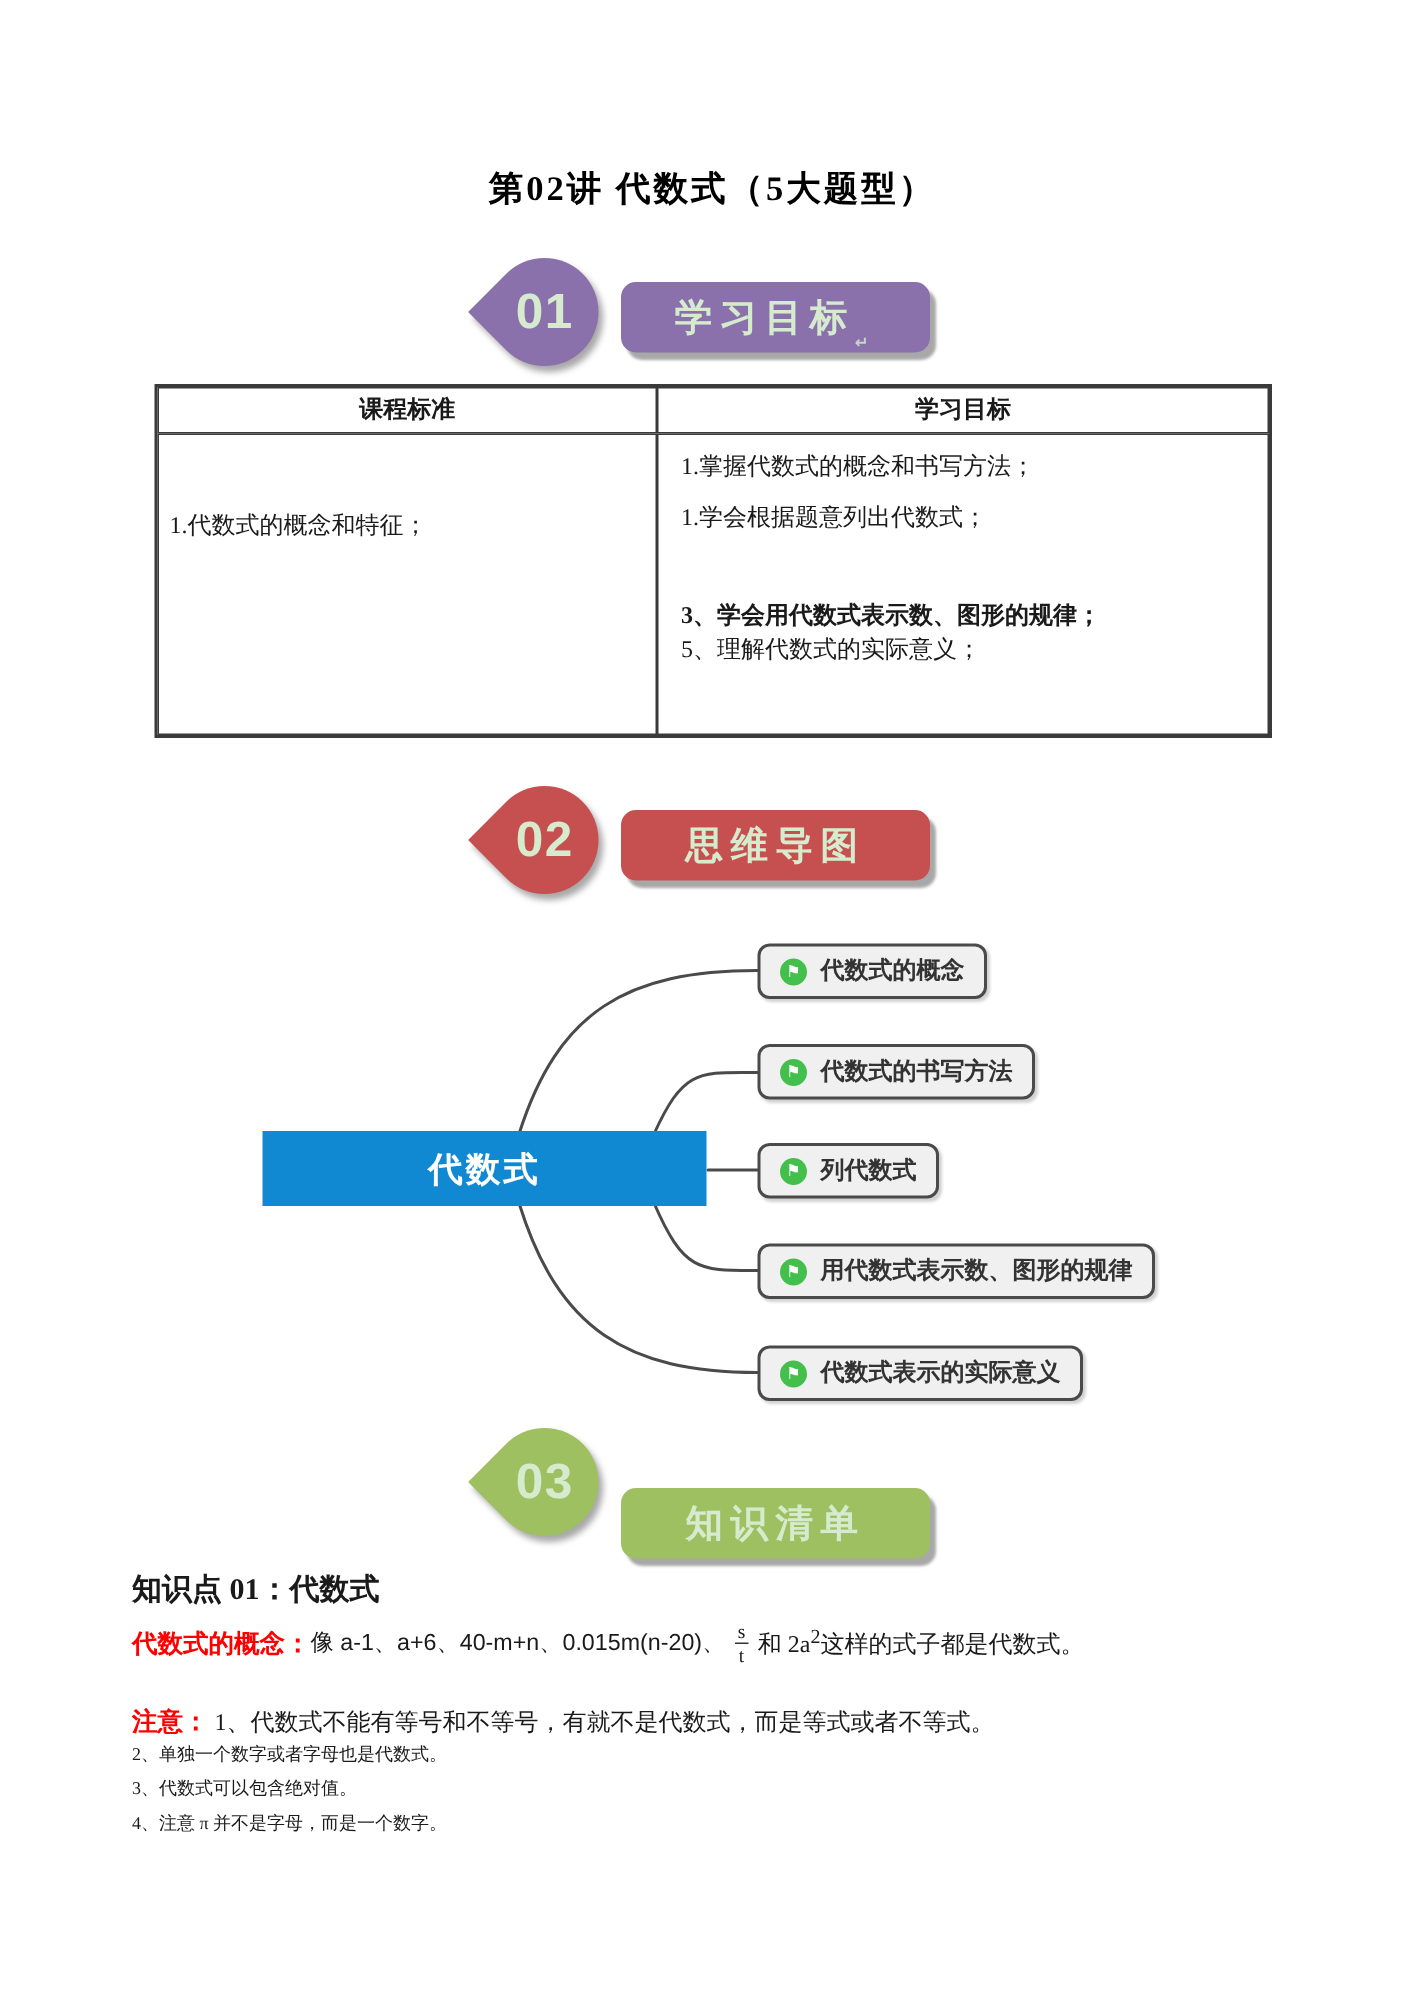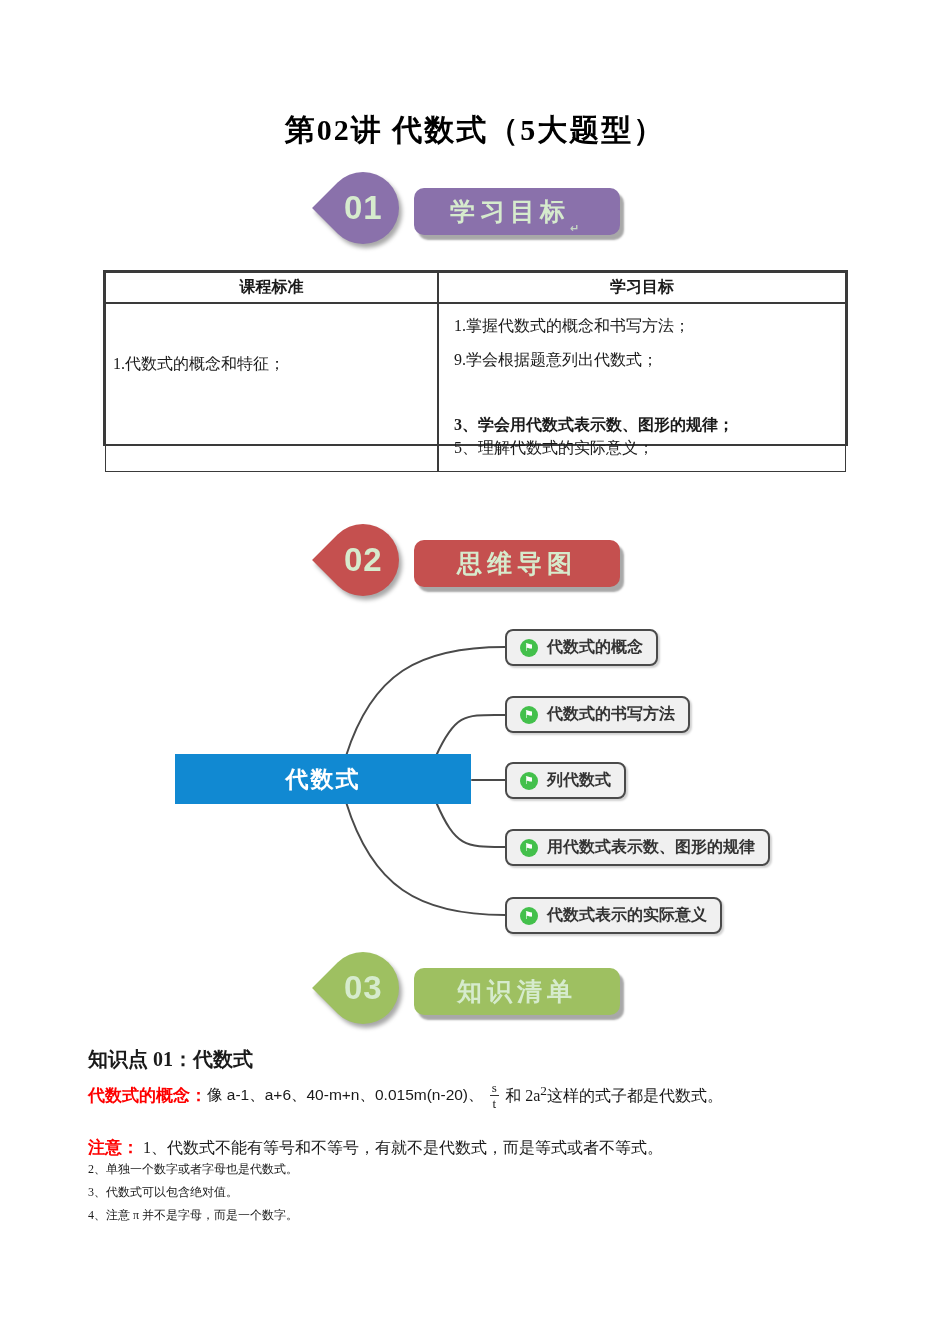--- a/index.html
+++ b/index.html
@@ -6,21 +6,21 @@
   html,body { background:#ffffff; }
   body {
     width:950px; height:1344px; position:relative; overflow:hidden;
     font-family:"Liberation Serif","DejaVu Serif",serif; color:#1a1a1a;
   }
   .abs { position:absolute; }
 
   
   .doc-title {
     left:0; top:110px; width:100%; text-align:center;
-    font-size:30px; font-weight:bold; letter-spacing:2px; color:#000;
+    font-size:23px; font-weight:bold; letter-spacing:2px; color:#000;
   }
 
   
   .badge-group { position:absolute; left:0; top:0; width:100%; height:0; }
   .pin-wrap { position:absolute; left:327px; width:72px; height:72px;
     filter:drop-shadow(3px 4px 2px #a8a8a8); }
   .pin {
     width:72px; height:72px; border-radius:0 50% 50% 50%;
     transform:rotate(-45deg);
     display:flex; align-items:center; justify-content:center;
@@ -38,21 +38,21 @@
     font-weight:bold; font-size:25px; color:#d6ebcd; letter-spacing:5px;
   }
   .purple { background:#8a71ab; }
   .red    { background:#c5504f; }
   .green  { background:#9ec061; }
   .pilcrow { font-size:11px; color:#cfe8c8; opacity:.85;
     font-family:"DejaVu Sans",sans-serif; align-self:flex-end; }
 
   
   .goal-table {
-    left:103px; top:270px; width:745px; height:176px;
+    left:103px; top:256px; width:745px; height:236px;
     display:grid; grid-template-columns:333px 1fr; grid-template-rows:31px 1fr;
     border:2px solid #3a3a3a; background:#fff;
   }
   .goal-table > div { border:1px solid #3a3a3a; font-size:16px; }
   .th { display:flex; align-items:center; justify-content:center;
         font-weight:bold; font-size:16px; }
   .td-left { padding:50px 16px 0 7px; font-size:16.5px; }
   .td-right { padding:11px 14px 0 15px; }
   .td-right p { line-height:21px; margin-bottom:13px; }
   .td-right p.tight { margin-bottom:2px; }
@@ -112,21 +112,21 @@
     <span class="pilcrow">↵</span>
   </div>
 </div>
 
 <div class="abs goal-table">
   <div class="th">课程标准</div>
   <div class="th">学习目标</div>
   <div class="td-left">1.代数式的概念和特征；</div>
   <div class="td-right">
     <p>1.掌握代数式的概念和书写方法；</p>
-    <p>9.学会根据题意列出代数式；</p>
+    <p>1.学会根据题意列出代数式；</p>
     <p class="bold tight">3、学会用代数式表示数、图形的规律；</p>
     <p>5、理解代数式的实际意义；</p>
   </div>
 </div>
 
 <div class="badge-group">
   <div class="pin-wrap" style="top:524px">
     <div class="pin red">
       <span class="pin-num">02</span>
     </div>
@@ -168,21 +168,21 @@
     <span>代数式表示的实际意义</span>
   </div>
 </div>
 
 <div class="badge-group">
   <div class="pin-wrap" style="top:952px">
     <div class="pin green">
       <span class="pin-num">03</span>
     </div>
   </div>
-  <div class="badge-rect green" style="top:968px">
+  <div class="badge-rect green" style="top:992px">
     <span>知识清单</span>
   </div>
 </div>
 
 <div class="abs kp-heading">知识点 01：代数式</div>
 
 <div class="abs concept-line">
   <span class="red-label">代数式的概念：</span>
   <span class="formula">像 a-1、a+6、40-m+n、0.015m(n-20)、</span>
   <span class="frac"><span class="num">s</span><span class="den">t</span></span>

